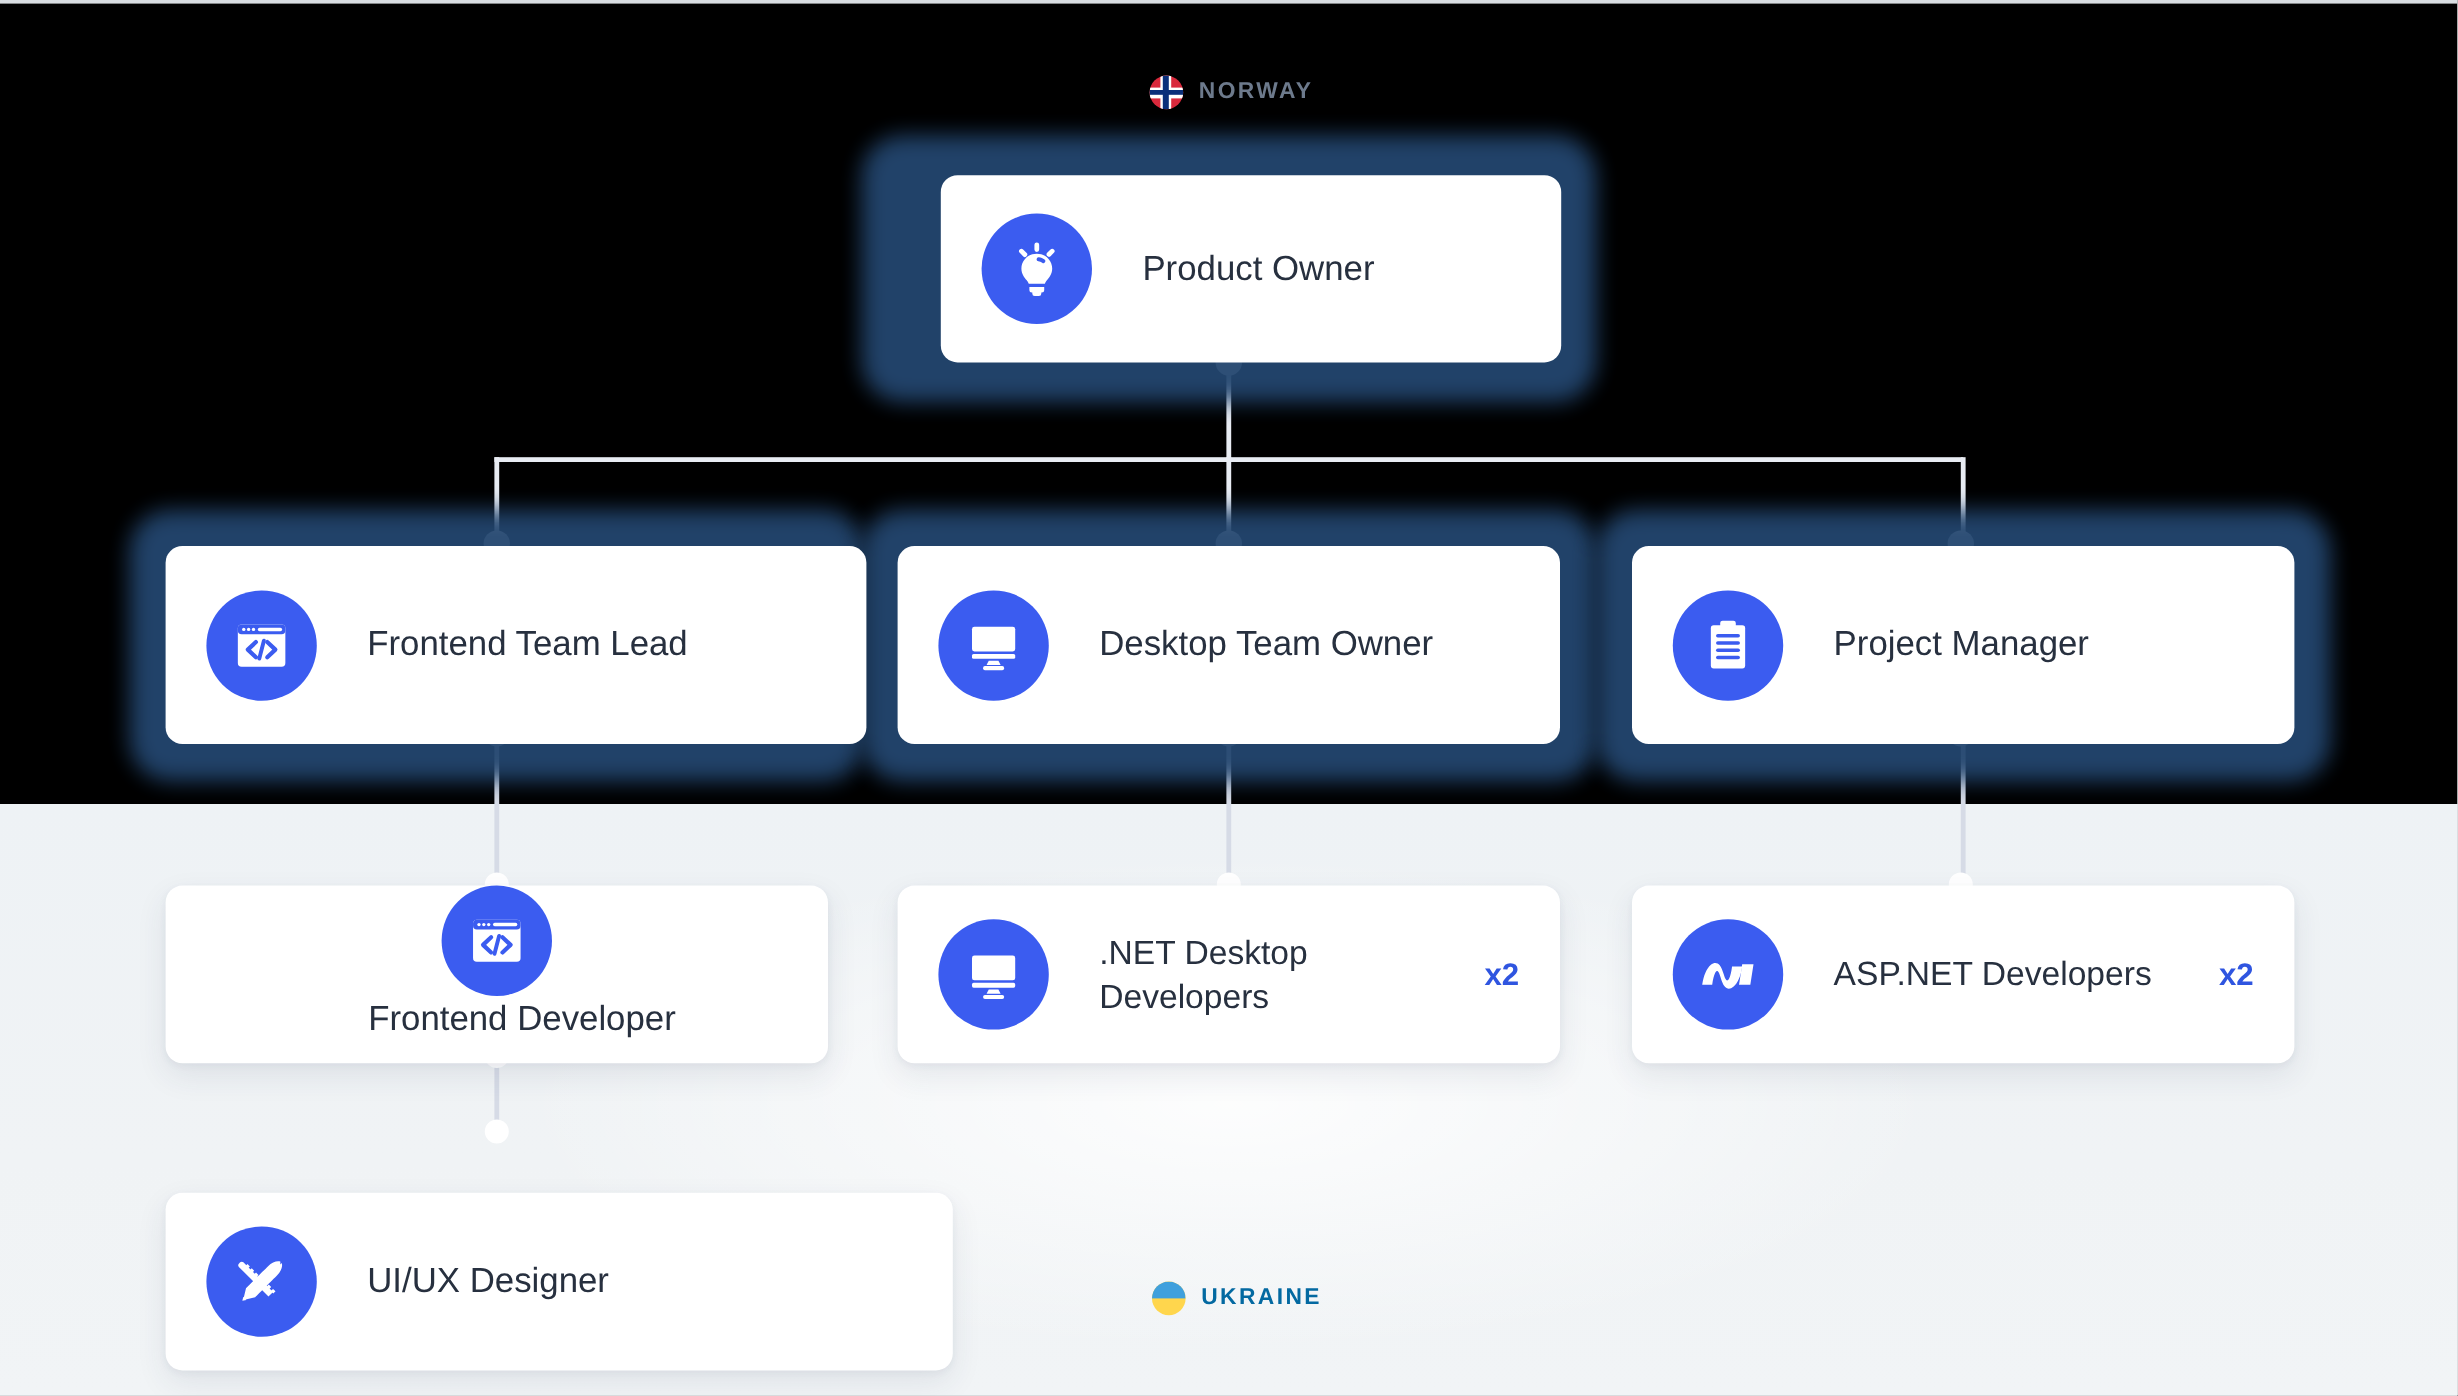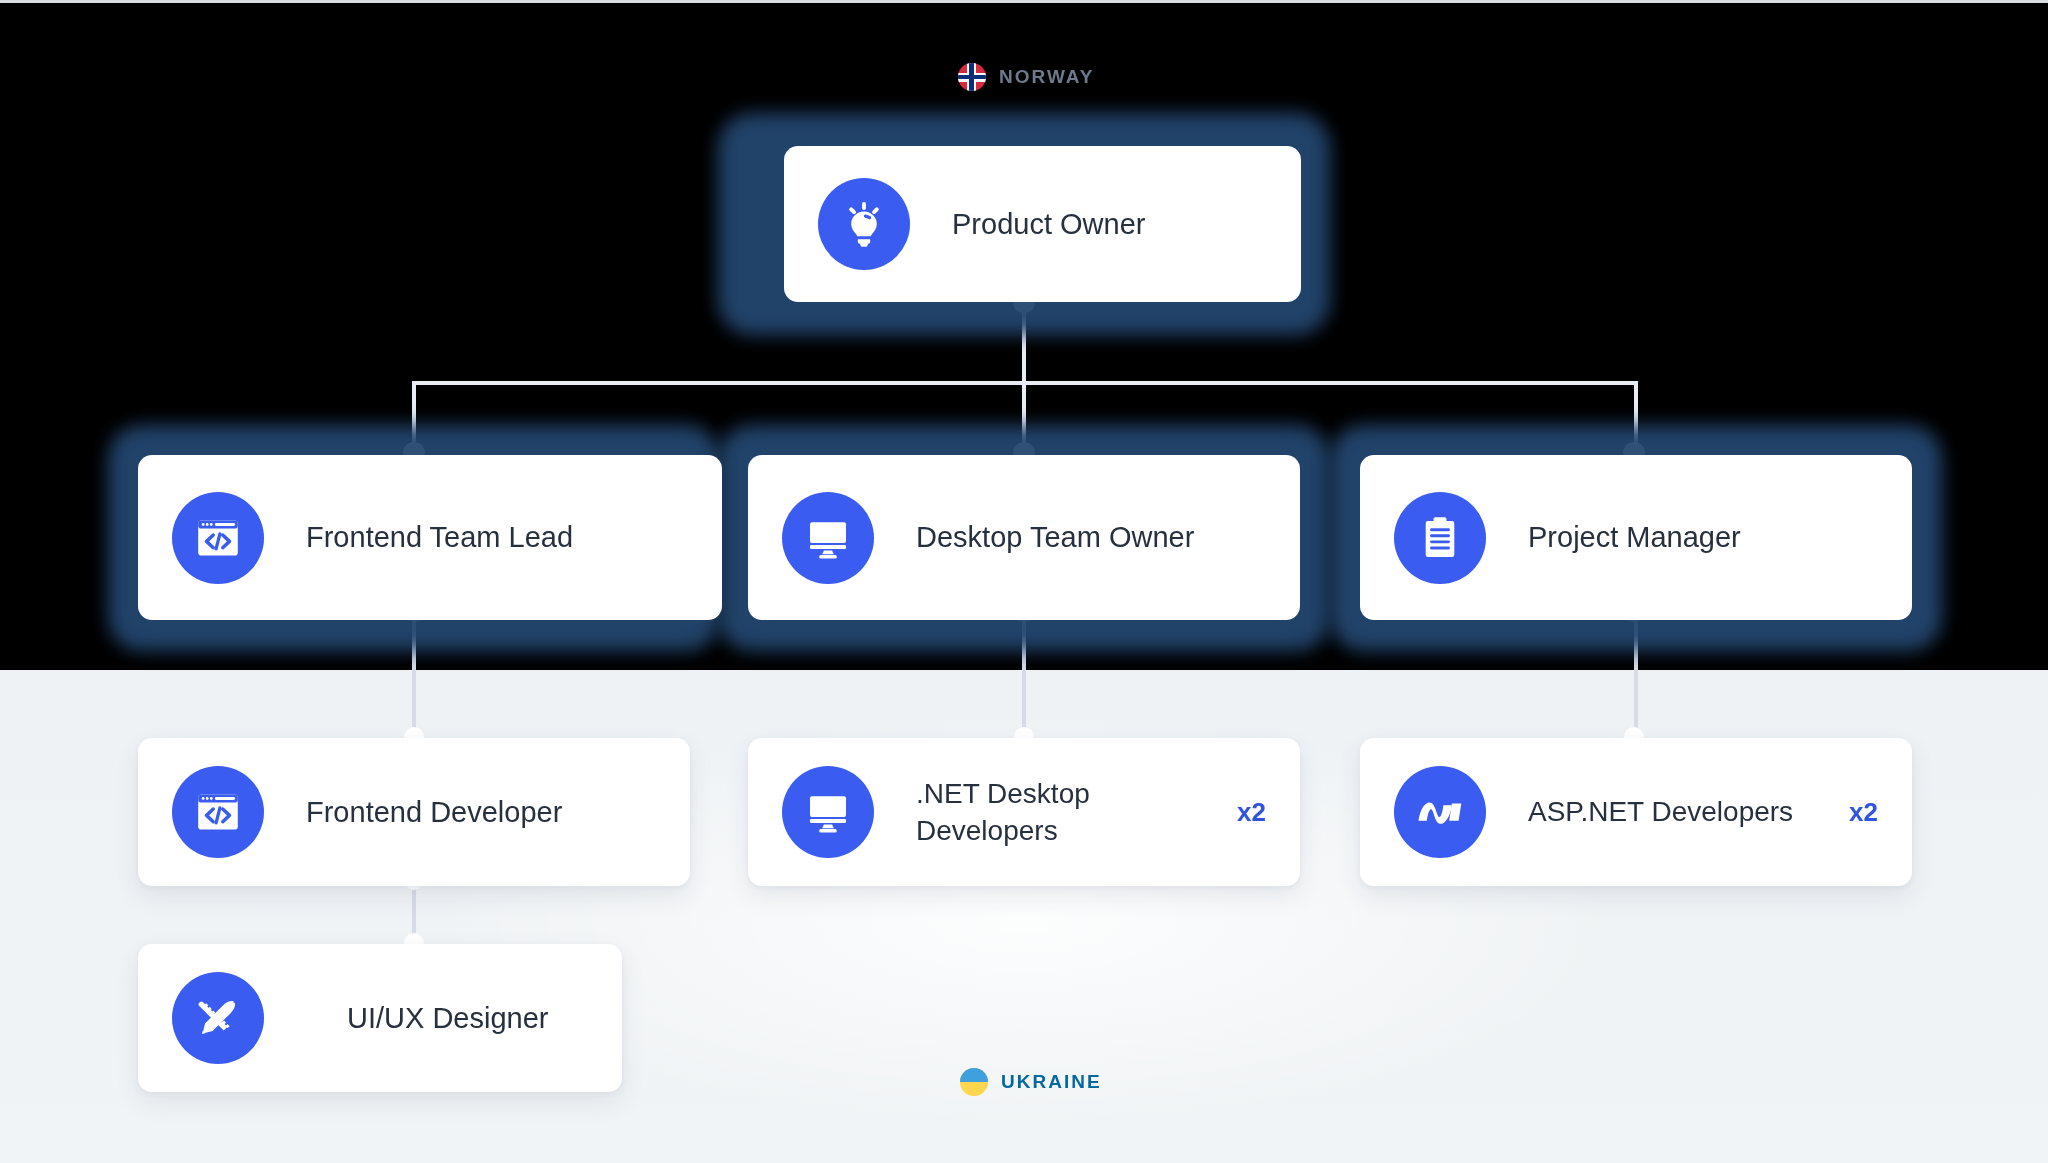--- a/index.html
+++ b/index.html
@@ -214,21 +214,21 @@
         <rect x="9.0" y="2.4" width="6.0" height="2.9" rx="0.9" fill="#ffffff"></rect>
         <rect x="7.4" y="7.5" width="9.2" height="1.35" rx="0.67" fill="#3b5cf0"></rect>
         <rect x="7.4" y="10.3" width="9.2" height="1.35" rx="0.67" fill="#3b5cf0"></rect>
         <rect x="7.4" y="13.1" width="9.2" height="1.35" rx="0.67" fill="#3b5cf0"></rect>
         <rect x="7.4" y="15.9" width="9.2" height="1.35" rx="0.67" fill="#3b5cf0"></rect>
       </svg>
     </span>
     <span class="card-title">Project Manager</span>
   </div>
 
-  <div class="card light-shadow" style="left:138px; top:738px; width:552px; height:148px;">
+  <div class="card light-shadow" style="left:138px; top:738px; width:552px; height:148px;flex-direction:column;">
     <span class="icon-circle">
       <svg width="54" height="54" viewBox="0 0 24 24" fill="none">
         <rect x="3.2" y="4.2" width="17.6" height="15.6" rx="1.4" fill="#ffffff"></rect>
         <rect x="3.2" y="4.2" width="17.6" height="3.6" rx="1.4" fill="#3b5cf0"></rect>
         <circle cx="5.4" cy="6" r="0.62" fill="#ffffff"></circle>
         <circle cx="7.2" cy="6" r="0.62" fill="#ffffff"></circle>
         <circle cx="9.0" cy="6" r="0.62" fill="#ffffff"></circle>
         <rect x="10.6" y="5.35" width="9.0" height="1.3" rx="0.65" fill="#ffffff"></rect>
         <path d="M9.9 10.7 6.9 13.5l3 2.8" stroke="#3b5cf0" stroke-width="1.55" stroke-linecap="round" stroke-linejoin="round"></path>
         <path d="M14.1 10.7l3 2.8-3 2.8" stroke="#3b5cf0" stroke-width="1.55" stroke-linecap="round" stroke-linejoin="round"></path>
@@ -255,21 +255,21 @@
     <span class="icon-circle">
       <svg width="58" height="58" viewBox="0 0 24 24" fill="none">
         <path d="M3.1 15.6c.5-3.2 1.5-5.6 3.0-6.9 1.1-.95 2.25-.85 3.05.15.55.7.95 1.75 1.35 3.05.35 1.15.6 1.75.9 2.05.3.3.65.1.95-.45.45-.85.8-2.3 1.05-4.25h3.5c-.5 3.3-1.5 5.7-3.05 7.0-1.1.95-2.25.85-3.05-.15-.55-.7-.95-1.75-1.35-3.05-.35-1.15-.6-1.75-.9-2.05-.3-.3-.65-.1-.95.45-.45.85-.8 2.3-1.05 4.15H3.1z" fill="#ffffff"></path>
         <path d="M16.9 8.5h3.9l-1.1 7.1h-3.9z" fill="#ffffff"></path>
       </svg>
     </span>
     <span class="card-title two">ASP.NET Developers</span>
     <span class="badge">x2</span>
   </div>
 
-  <div class="card light-shadow" style="left:138px; top:944px; width:484px; height:148px;gap:41px;">
+  <div class="card light-shadow" style="left:138px; top:994px; width:656px; height:148px;">
     <span class="icon-circle">
       <svg width="52" height="52" viewBox="0 0 24 24" fill="none">
         <g fill="#ffffff">
           <path d="M5.0 4.6c-.35-.35-.9-.35-1.25 0l-.5.5c-.35.35-.35.9 0 1.25l11.4 11.4 1.75-1.75L5.0 4.6z"></path>
           <path d="M6.55 5.2l-.85.85.95.95.85-.85zM8.2 6.85l-.85.85.95.95.85-.85zM9.85 8.5l-.85.85.95.95.85-.85z"></path>
           <path d="M19.2 4.3c-1.2-.45-3.2.25-4.7 1.75-1.6 1.6-8.5 8.5-8.5 8.5l-.85 3.6c-.1.45.3.85.75.75l3.6-.85s6.9-6.9 8.5-8.5c1.5-1.5 2.2-3.5 1.75-4.7l-.55.55z"></path>
           <path d="M13.1 11.5l-.85.85.95.95.85-.85zM14.75 13.15l-.85.85.95.95.85-.85zM16.4 14.8l-.85.85.95.95.85-.85z"></path>
         </g>
         <path d="M4.6 19.4l1.55-.35-1.2-1.2z" fill="#ffffff"></path>
       </svg>

